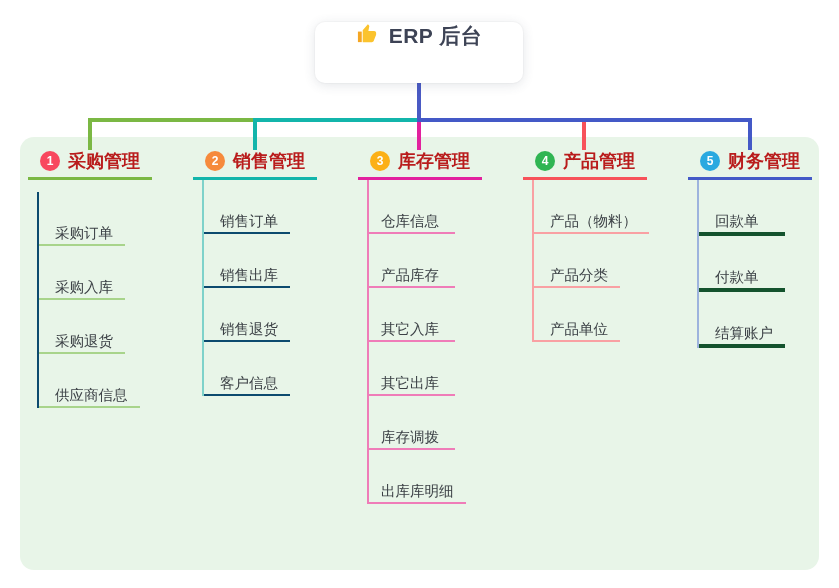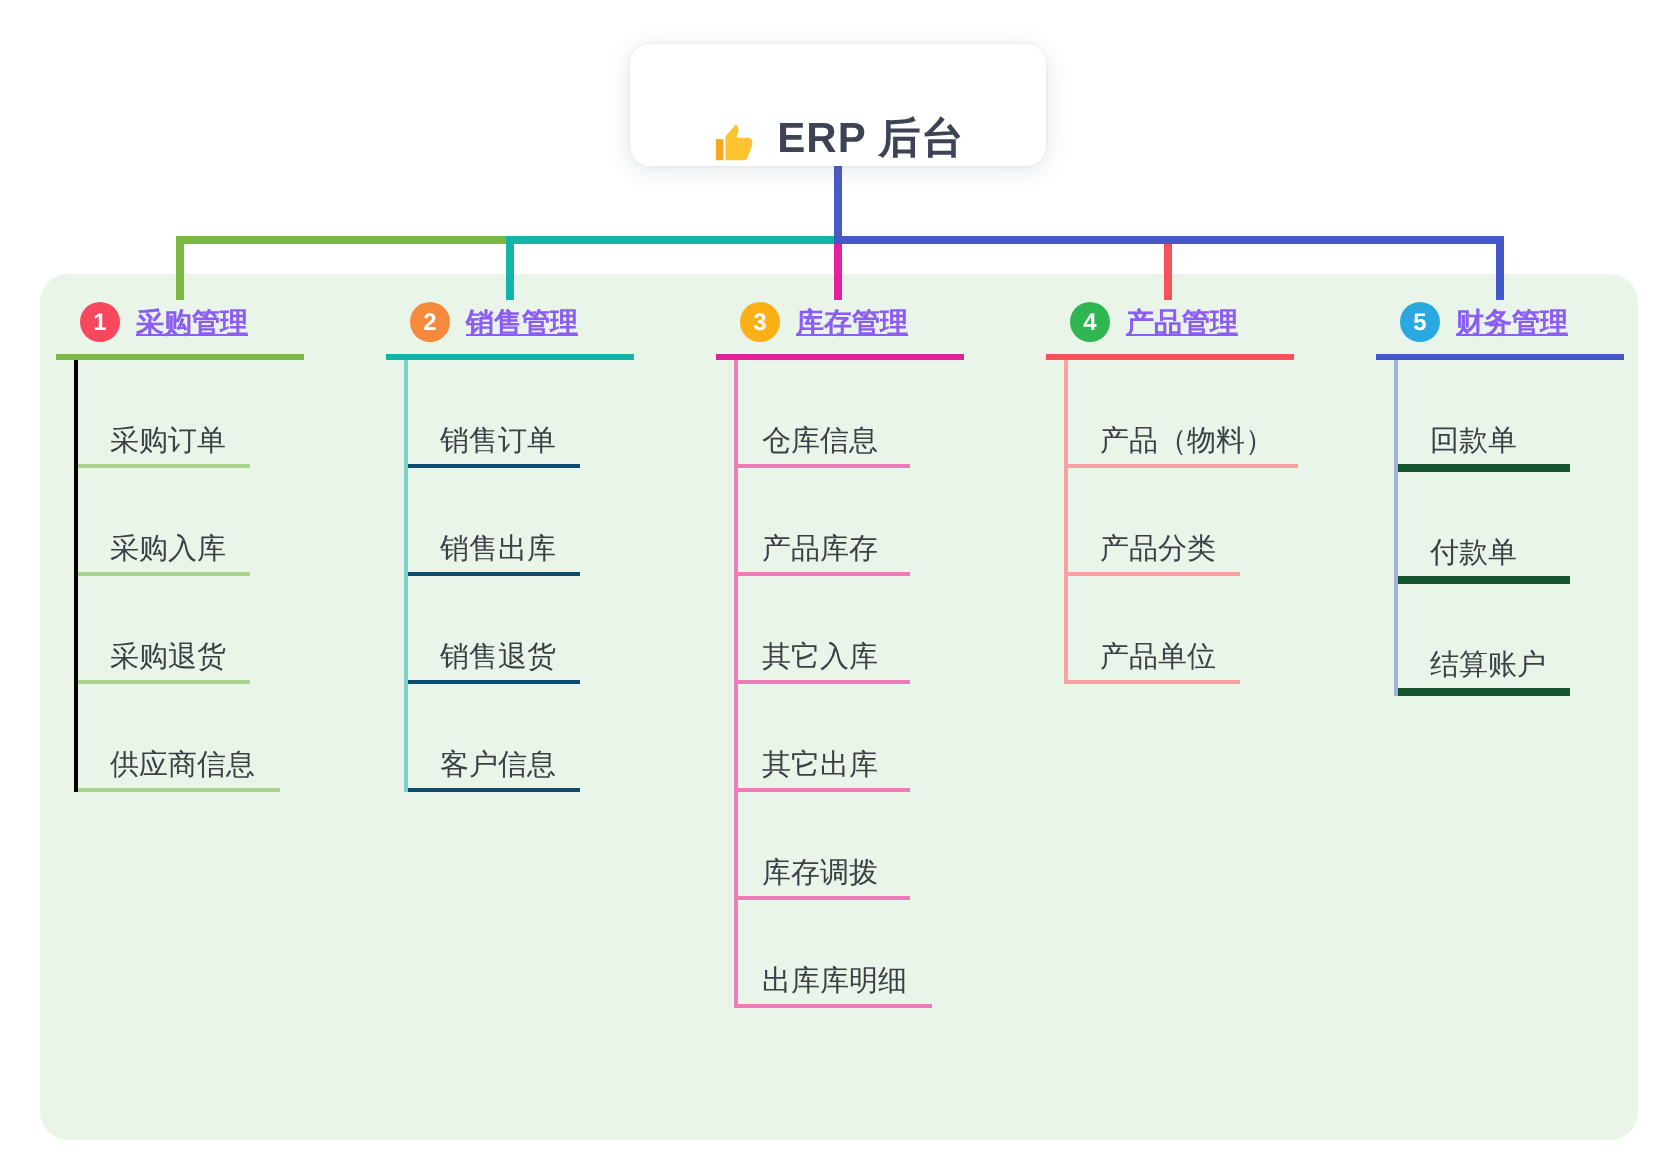--- a/index.html
+++ b/index.html
@@ -23,21 +23,21 @@
   }
 
   
   .root-card {
     position: absolute;
     left: 315px; top: 22px;
     width: 208px; height: 61px;
     background: #ffffff;
     border-radius: 10px;
     box-shadow: 0 2px 12px rgba(60,70,90,.14), 0 0 0 1px rgba(0,0,0,.02);
-    display: flex; align-items: flex-end; justify-content: center;
+    display: flex; align-items: flex-start; justify-content: center;
     gap: 10px;
     cursor: default;
   }
   .root-card .label {
     font-size: 21px; font-weight: 600; color: #3d4355;
     letter-spacing: .5px;
   }
   .thumb-icon { width: 23px; height: 23px; display:block; }
 
   
@@ -79,29 +79,29 @@
     color: #fff; font-size: 12px; font-weight: 600;
     display: flex; align-items: center; justify-content: center;
   }
   .branch-1 .num-badge { background: #f8485e; }
   .branch-2 .num-badge { background: #f68a3c; }
   .branch-3 .num-badge { background: #fcb016; }
   .branch-4 .num-badge { background: #30b553; }
   .branch-5 .num-badge { background: #2aa9e0; }
 
   .branch-title {
-    font-size: 14px; font-weight: 600; color: #8b5cf6;
-    line-height: 24px; white-space: nowrap; text-decoration: underline;
+    font-size: 18px; font-weight: 600; color: #b91c1c;
+    line-height: 24px; white-space: nowrap;
   }
 
   .branch ul {
     list-style: none;
     margin-left: 9px;
   }
-  .branch-1 ul { border-left: 2px solid #000000; }
+  .branch-1 ul { border-left: 2px solid #0c4a6e; margin-top: 12px; }
   .branch-2 ul { border-left: 2px solid #7ed2ca; }
   .branch-3 ul { border-left: 2px solid #ef7cb8; }
   .branch-4 ul { border-left: 2px solid #f9a0a3; }
   .branch-5 ul { border-left: 2px solid #9db3dd; }
 
   .branch li {
     width: max-content;
     min-width: 86px;
     padding: 32px 12px 2px 16px;
     font-size: 14.5px;

